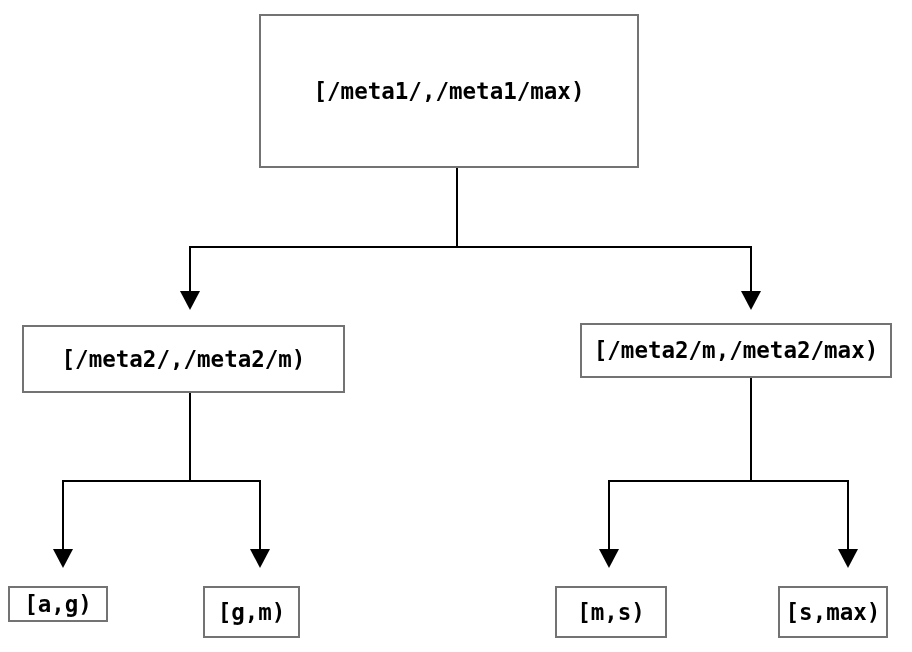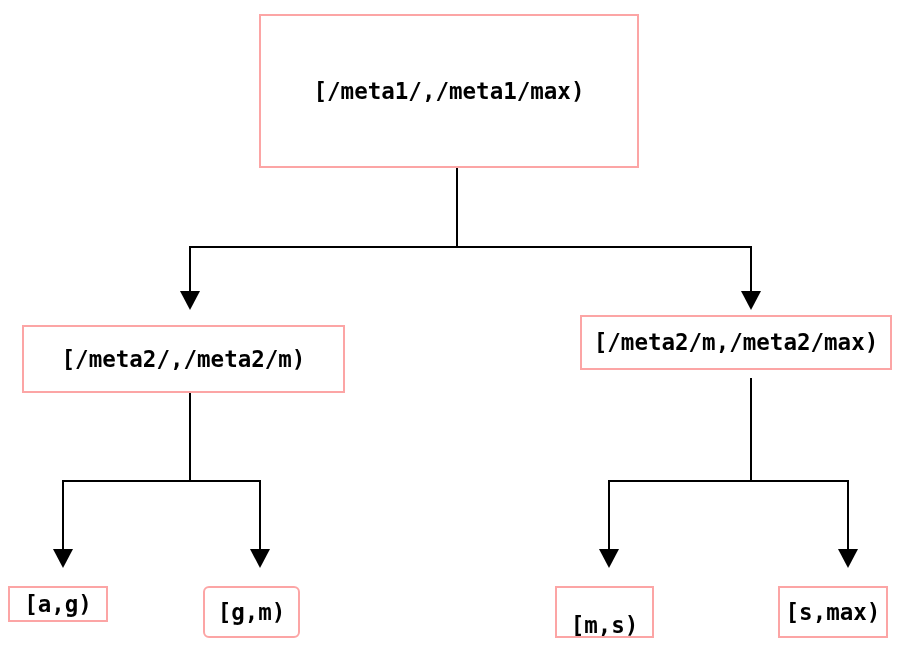--- a/index.html
+++ b/index.html
@@ -23,37 +23,37 @@
     stroke:#000000;
     stroke-width:2;
   }
   .connectors polygon{
     fill:#000000;
     stroke:none;
   }
   .node{
     position:absolute;
     box-sizing:border-box;
-    border:2px solid #fca5a5;
+    border:2px solid #737373;
     background:#ffffff;
     color:#000000;
     display:flex;
     align-items:center;
     justify-content:center;
     font-weight:bold;
     font-size:22.5px;
     line-height:1;
     white-space:nowrap;
   }
   .node-root   {left:259px; top:14px;  width:380px; height:154px;}
   .node-left   {left:22px;  top:325px; width:323px; height:68px;}
-  .node-right  {left:580px; top:315px; width:312px; height:55px;}
+  .node-right  {left:580px; top:323px; width:312px; height:55px;}
   .node-leaf-ag   {left:8px;   top:586px; width:100px; height:36px;}
-  .node-leaf-gm   {left:203px; top:586px; width:97px;  height:52px;border-radius:6px;}
-  .node-leaf-ms   {left:555px; top:586px; width:99px;  height:52px;align-items:flex-end;}
+  .node-leaf-gm   {left:203px; top:586px; width:97px;  height:52px;}
+  .node-leaf-ms   {left:555px; top:586px; width:112px;  height:52px;}
   .node-leaf-smax {left:778px; top:586px; width:110px; height:52px;}
 </style>
 </head>
 <body>
 
 <div class="canvas">
 
   <svg class="connectors" viewBox="0 0 912 652" xmlns="http://www.w3.org/2000/svg">
 
     <g>

